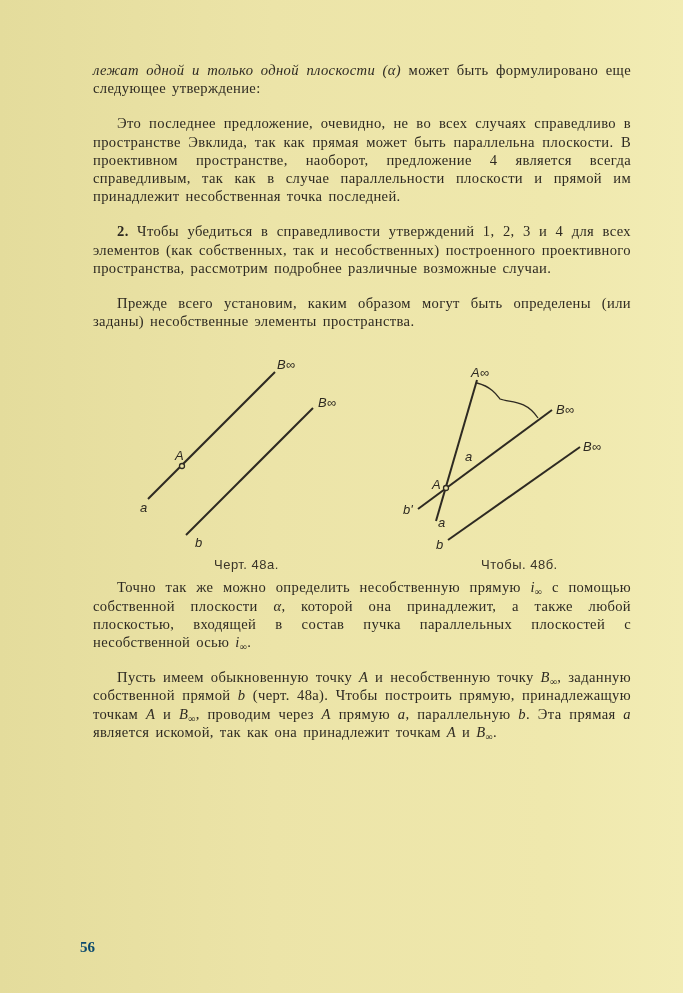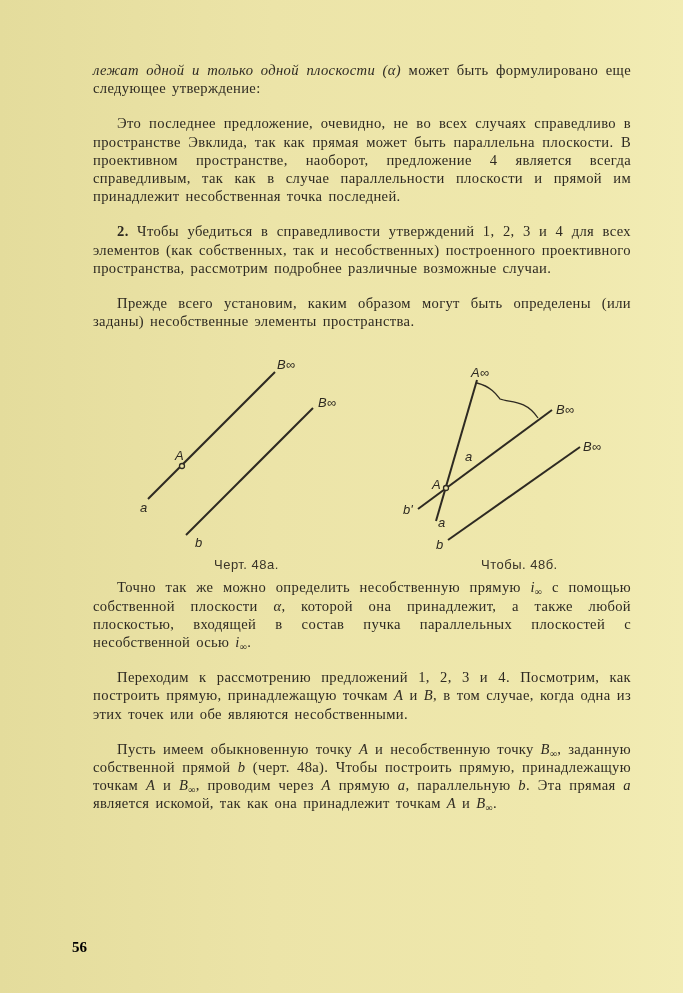--- a/index.html
+++ b/index.html
@@ -23,21 +23,21 @@
   sub { font-size: 10px; vertical-align: -3px; line-height: 0; }
   .figs {
     position: relative; height: 226px; margin-top: 4px;
   }
   .figs svg { position: absolute; left: -76px; top: 0; }
   .cap {
     position: absolute; font-family: "Liberation Sans", "DejaVu Sans", sans-serif;
     font-size: 13px; color: #3a3428; letter-spacing: 0.5px;
   }
   .pagenum {
-    position: absolute; left: 72px; top: 939px; font-size: 15px; font-weight: bold; color: #000000;
+    position: absolute; left: 80px; top: 939px; font-size: 15px; font-weight: bold; color: #0c4a6e;
   }
 </style>
 </head>
 <body>
 
 <div class="page">
 
   <p>
     <i>лежат одной и только одной плоскости (α)</i> может быть формулировано еще следующее утверждение:
   </p>
@@ -89,22 +89,19 @@
     <span class="cap" style="left:405px; top:210px;">Чтобы. 48б.</span>
   </div>
 
 
 
   <p class="ind gap">
     Точно так же можно определить несобственную прямую <i>i</i><sub>∞</sub> с помощью собственной плоскости <i>α</i>, которой она принадлежит, а также любой плоскостью, входящей в состав пучка параллельных плоскостей с несобственной осью <i>i</i><sub>∞</sub>.
   </p>
 
 
-  <p class="ind gap">
-    Переходим к рассмотрению предложений 1, 2, 3 и 4. Посмотрим, как построить прямую, принадлежащую точкам <i>A</i> и <i>B</i>, в том случае, когда одна из этих точек или обе являются несобственными.
-  </p>
 
   <p class="ind gap">
     Пусть имеем обыкновенную точку <i>A</i> и несобственную точку <i>B</i><sub>∞</sub>, заданную собственной прямой <i>b</i> (черт. 48а). Чтобы построить прямую, принадлежащую точкам <i>A</i> и <i>B</i><sub>∞</sub>, проводим через <i>A</i> прямую <i>a</i>, параллельную <i>b</i>. Эта прямая <i>a</i> является искомой, так как она принадлежит точкам <i>A</i> и <i>B</i><sub>∞</sub>.
   </p>
 </div>
 
 <div class="pagenum">56</div>
 
 </body></html>

